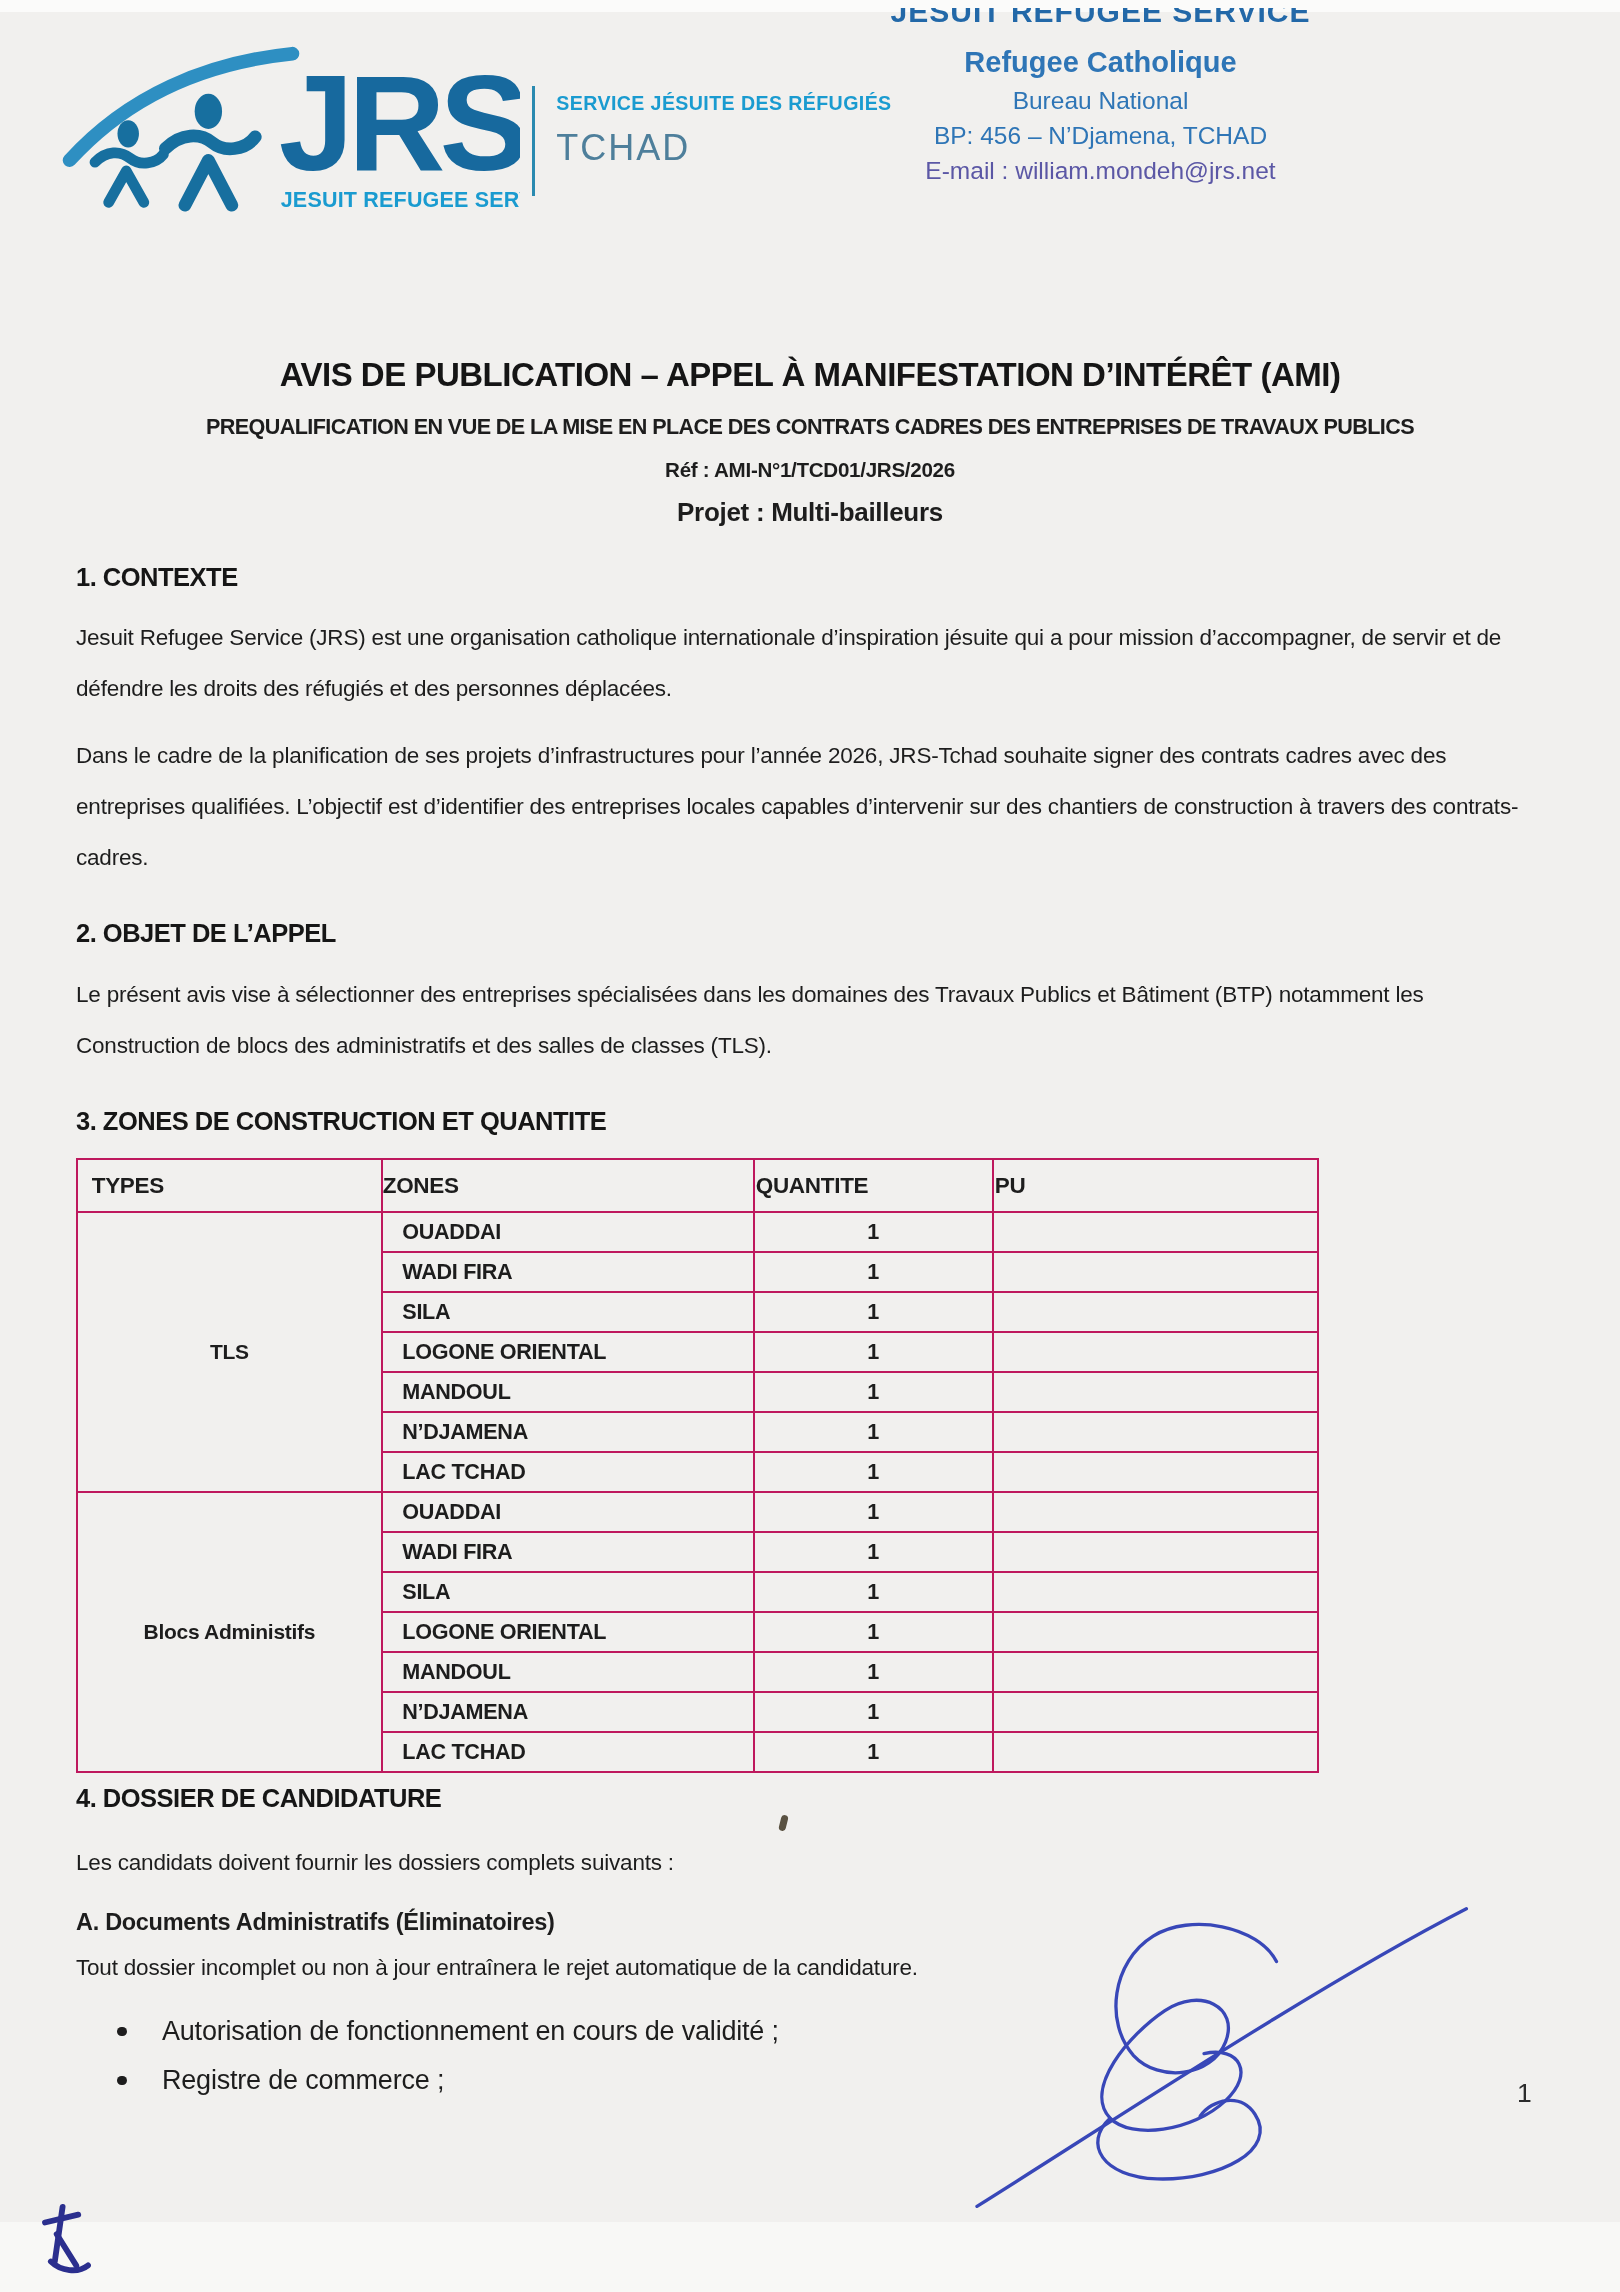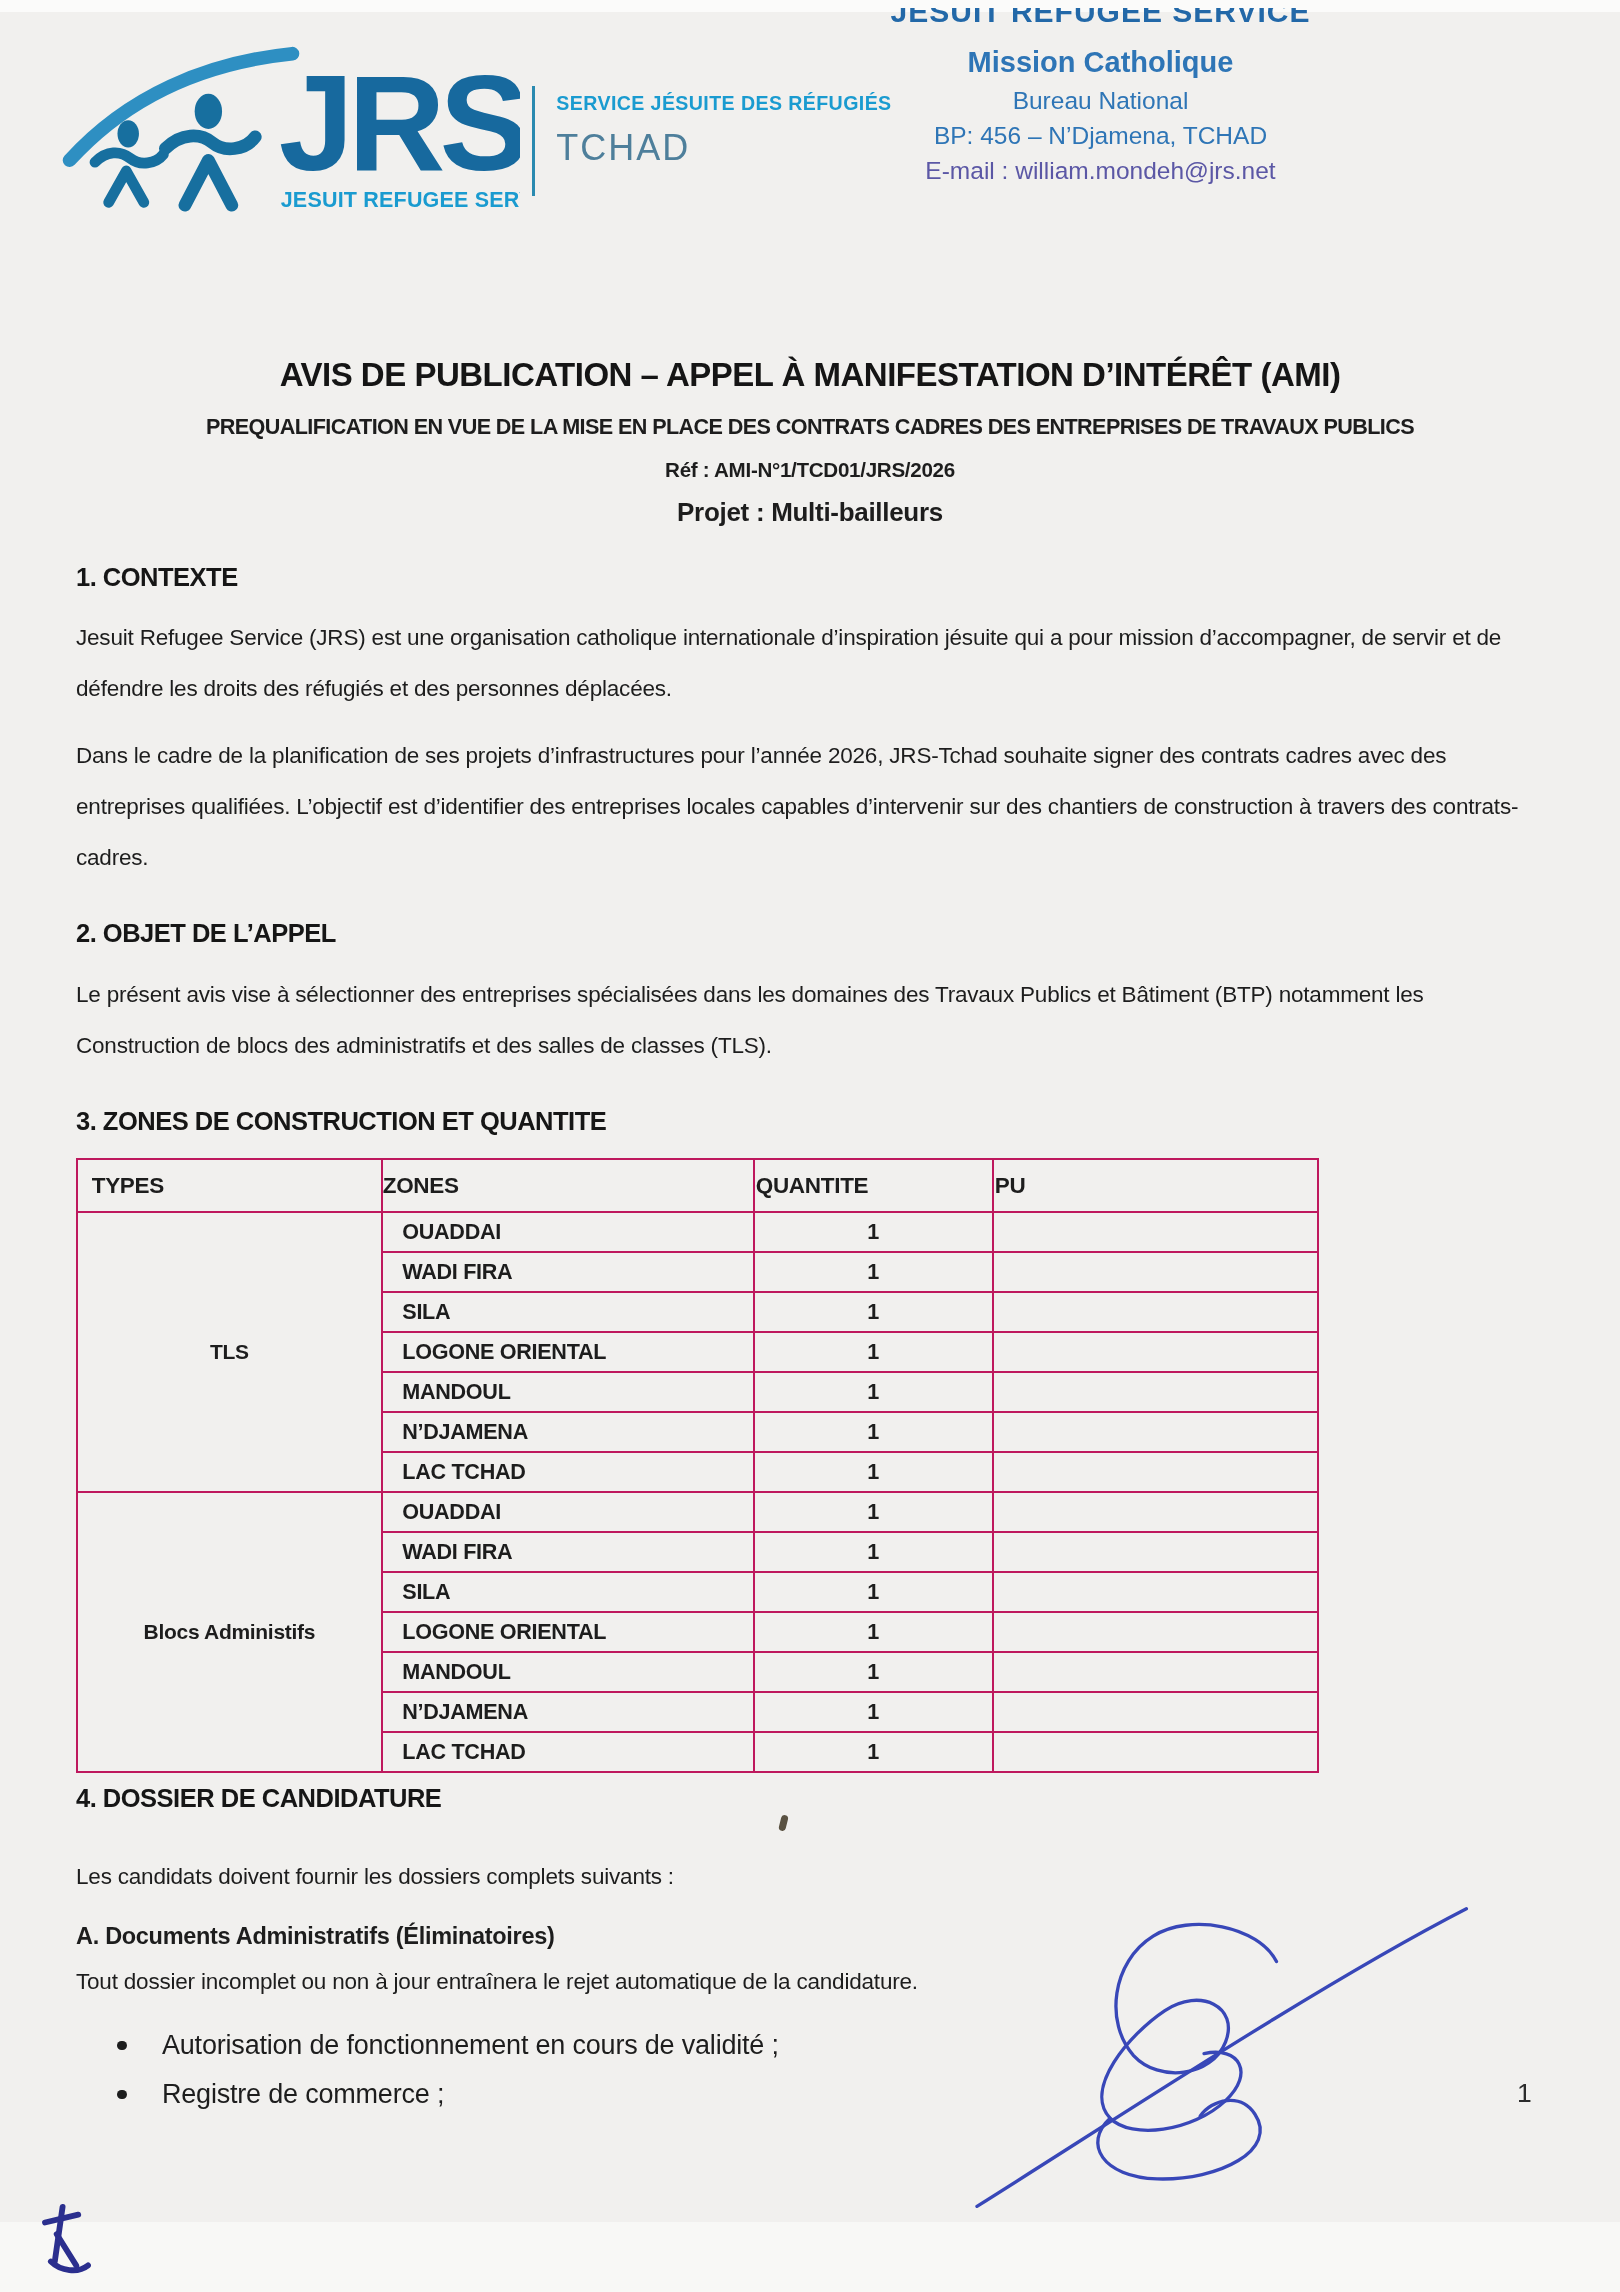--- a/index.html
+++ b/index.html
@@ -35,21 +35,21 @@
   .title-block{text-align:center;letter-spacing:-0.3px;}
   .t-main{font-size:33px;line-height:39px;font-weight:bold;letter-spacing:-0.5px;color:#151515;}
   .t-sub{font-size:21.6px;line-height:29px;font-weight:bold;letter-spacing:-0.6px;margin-top:17.6px;}
   .t-ref{font-size:20.6px;line-height:27.4px;font-weight:bold;letter-spacing:-0.3px;margin-top:15.7px;}
   .t-proj{font-size:26px;line-height:27.4px;font-weight:bold;letter-spacing:-0.3px;margin-top:15.7px;}
 
   .sec{font-size:25.5px;line-height:31px;font-weight:bold;letter-spacing:-0.5px;margin:35px 0 0 0;color:#161616;}
   .sec4{margin-top:9.8px;}
   p.body{font-size:22.5px;line-height:51px;letter-spacing:-0.2px;margin:19.6px 0 0 0;font-weight:500;}
   p.body + p.body{margin-top:15.7px;}
-  p.intro{margin-top:43px;line-height:39px;}
+  p.intro{margin-top:29px;line-height:39px;}
   .subsec{font-size:23.5px;line-height:29px;font-weight:bold;letter-spacing:-0.3px;margin:25.5px 0 0 0;}
   p.warn{margin-top:9.8px;line-height:43px;}
   ul.bullets{list-style:none;margin:17.6px 0 0 0;padding:0;}
   ul.bullets li{position:relative;padding-left:86px;font-size:27px;line-height:49px;letter-spacing:-0.2px;font-weight:400;}
   ul.bullets li::before{content:"";position:absolute;left:41px;top:19.6px;width:9.8px;height:9.8px;border-radius:50%;background:#1d1d1d;}
 
   
   table.zones{border-collapse:collapse;table-layout:fixed;width:1213px;margin-top:21.6px;
     border:2.9px solid #242424;}
   table.zones th,table.zones td{border:2px solid #be185d;font-weight:bold;letter-spacing:-0.3px;}
@@ -93,21 +93,21 @@
       <div class="logo-right">
         <div class="fr">SERVICE JÉSUITE DES RÉFUGIÉS</div>
         <div class="tchad">TCHAD</div>
       </div>
     </div>
 
     <div class="org-block">
       <div class="org1-clip">
         <div class="org1">JESUIT REFUGEE SERVICE</div>
       </div>
-      <div class="org2">Mission Catholique</div>
+      <div class="org2">Refugee Catholique</div>
       <div class="org3">Bureau National</div>
       <div class="org4">BP: 456 – N’Djamena, TCHAD</div>
       <div class="org5">E-mail : william.mondeh@jrs.net</div>
     </div>
   </header>
 
   <main class="content">
     <div class="title-block">
       <div class="t-main">AVIS DE PUBLICATION – APPEL À MANIFESTATION D’INTÉRÊT (AMI)</div>
       <div class="t-sub">PREQUALIFICATION EN VUE DE LA MISE EN PLACE DES CONTRATS CADRES DES ENTREPRISES DE TRAVAUX PUBLICS</div>

